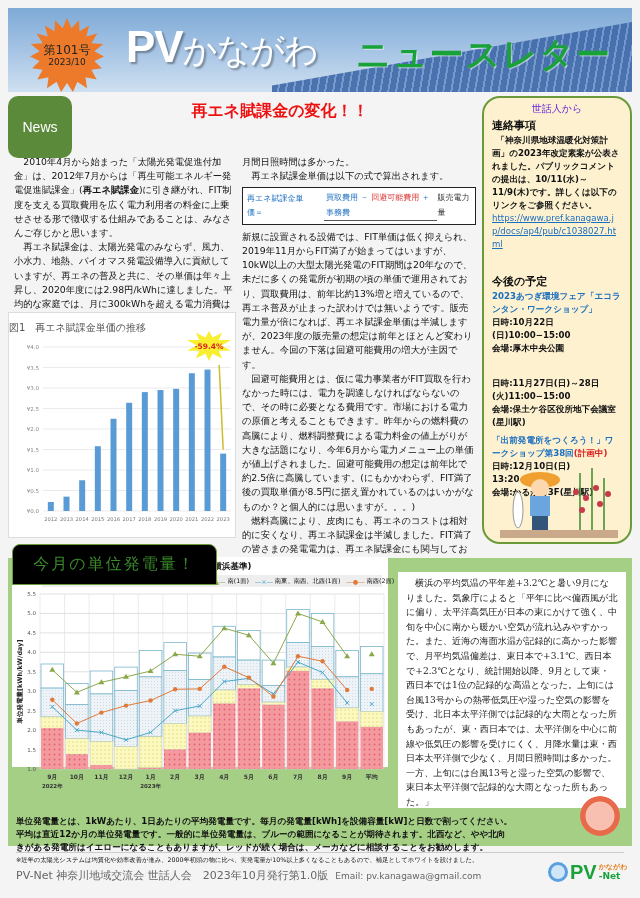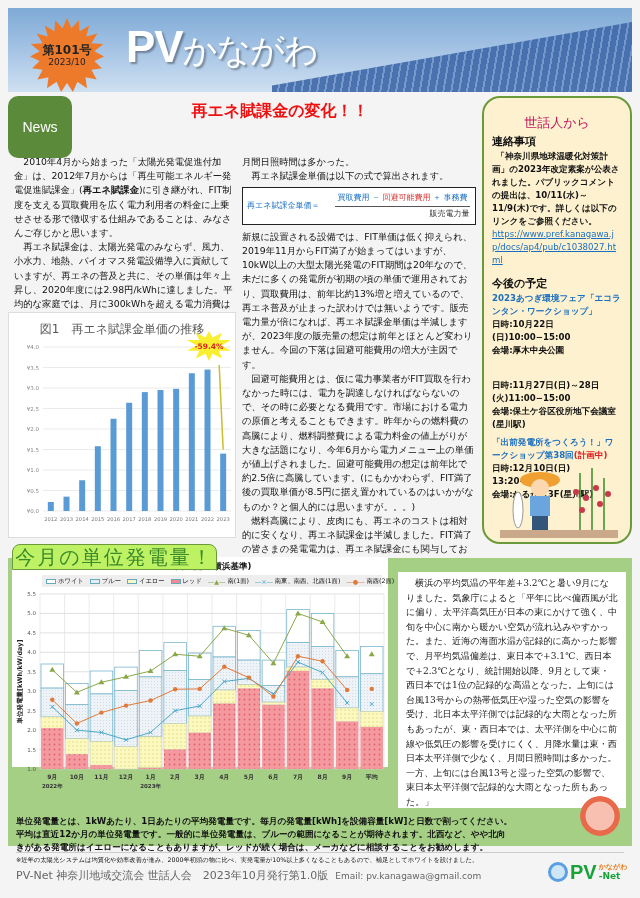--- a/index.html
+++ b/index.html
@@ -1,53 +1,53 @@
 <!DOCTYPE html>
 <html><head>
 <meta charset="utf-8">
 <style>
 *{box-sizing:border-box;margin:0;padding:0}
 body{width:640px;height:898px;background:#f4f4f4;font-family:"DejaVu Sans",sans-serif;position:relative;overflow:hidden;color:#111}
 .header{position:absolute;left:8px;top:8px;width:624px;height:84px;background:linear-gradient(180deg,#7eaad6 0%,#a9c6e6 55%,#cfe0f0 100%);overflow:hidden}
 .panels{position:absolute;right:-20px;bottom:-30px;width:380px;height:70px;background:repeating-linear-gradient(100deg,#3d67a8 0 6px,#6f93c8 6px 8px);transform:skewY(-10deg);opacity:.9}
 .starburst{position:absolute;left:22px;top:10px;width:74px;height:74px;background:#ec7a2a;clip-path:polygon(50% 0%,56% 14%,66% 3%,67% 18%,80% 10%,76% 25%,91% 21%,83% 34%,99% 35%,87% 45%,100% 52%,87% 58%,97% 68%,83% 70%,90% 83%,75% 80%,77% 95%,64% 86%,58% 100%,50% 88%,42% 100%,36% 86%,23% 95%,25% 80%,10% 83%,17% 70%,3% 68%,13% 58%,0% 52%,13% 45%,1% 35%,17% 34%,9% 21%,24% 25%,20% 10%,33% 18%,34% 3%,44% 14%);display:flex;flex-direction:column;align-items:center;justify-content:center}
-.issue-no{font-size:12px;font-weight:bold;color:#222;line-height:14px}
+.issue-no{font-size:12px;font-weight:normal;color:#222;line-height:14px}
 .issue-date{font-size:9px;color:#222;line-height:11px}
 .title-pv{position:absolute;left:118px;top:14px;font-size:44px;font-weight:bold;color:#fff;font-family:"Liberation Sans",sans-serif;text-shadow:2px 2px 2px rgba(0,0,0,.35);letter-spacing:-1px}
 .title-pv .kana{font-size:34px;font-weight:normal}
 .title-nl{position:absolute;left:348px;top:24px;font-size:34px;font-weight:bold;color:#1aa23a;text-shadow:1px 1px 1px rgba(255,255,255,.6);letter-spacing:2px}
 .news-badge{position:absolute;left:8px;top:96px;width:64px;height:62px;background:#5a8a3a;border-radius:10px;color:#fff;font-size:14px;display:flex;align-items:center;justify-content:center;font-family:"Liberation Sans",sans-serif}
 .art-title{position:absolute;left:80px;top:100px;width:400px;text-align:center}
 .art-t1{color:#e11;font-size:16px;font-weight:bold;line-height:22px}
 .art-t2{color:#1b6fc0;font-size:13.5px;font-weight:bold;line-height:20px}
 .col{position:absolute;font-size:9.3px;line-height:14.2px;color:#111}
 .col1{left:14px;top:155px;width:222px}
 .col2{left:242px;top:155px;width:234px}
 .col p{text-indent:1em}
 .bold{font-weight:bold}
 .formula{border:1.5px solid #222;background:#fff;margin:4px 0 5px 0;padding:3px 4px;display:flex;align-items:center;font-size:8px}
 .f-lhs{color:#1b6fc0;margin-right:16px}
-.frac{display:flex;flex-direction:column;align-items:flex-end}
+.frac{display:flex;flex-direction:row;align-items:flex-start}
 .f-num{border-bottom:1px solid #555;padding:0 2px;color:#1b6fc0}
 .f-num .red{color:#d33}
 .f-den{color:#333}
 .blue-q{color:#1b6fc0;font-weight:bold}
 .fig1{position:absolute;left:8px;top:312px;width:228px;height:226px;background:#fff;border:1px solid #ddd}
-.fig1-title{position:absolute;top:8px;width:100%;text-align:center;font-size:12px;color:#555}
+.fig1-title{position:absolute;top:8px;width:100%;font-size:10px;color:#555}
 .fig1-burst{position:absolute;right:4px;top:18px;width:44px;height:30px;background:#f7ef30;clip-path:polygon(50% 0,58% 22%,80% 6%,72% 30%,100% 30%,78% 48%,100% 66%,72% 66%,80% 92%,58% 76%,50% 100%,42% 76%,20% 92%,28% 66%,0 66%,22% 48%,0 30%,28% 30%,20% 6%,42% 22%);display:flex;align-items:center;justify-content:center;font-size:7.5px;font-weight:bold;color:#d22}
 .sidebar{position:absolute;left:482px;top:96px;width:150px;height:448px;background:#fdf1d0;border:2px solid #6a9a3a;border-radius:18px}
-.sb-head{text-align:center;color:#be185d;font-size:13px;margin-top:16px}
+.sb-head{text-align:center;color:#6d28d9;font-size:10px;margin-top:4px}
 .sb-inner{padding:0 8px;font-size:8.6px;line-height:13px;font-weight:bold}
 .sb-h2{font-size:11px;margin:3px 0 2px}
 .sb-link{color:#1b6fc0;text-decoration:underline;font-weight:normal;word-break:break-all}
 .sb-evt{color:#1b6fc0}
 .sb-red{color:#d22}
 .illus{position:absolute;left:16px;bottom:4px;width:118px;height:80px}
 .pv-section{position:absolute;left:8px;top:558px;width:624px;height:288px;background:#a5cf85}
-.pv-tab{position:absolute;left:12px;top:544px;width:205px;height:26px;background:#bef264;border:1.5px solid #6a9a3a;border-radius:8px 8px 0 0;color:#3a8a2a;font-size:20px;display:flex;align-items:center;justify-content:center;letter-spacing:2px;z-index:2}
+.pv-tab{position:absolute;left:12px;top:544px;width:205px;height:41px;background:#000000;border:1.5px solid #6a9a3a;border-radius:8px 8px 0 0;color:#3a8a2a;font-size:16px;display:flex;align-items:center;justify-content:center;letter-spacing:2px;z-index:2}
 .chart-box{position:absolute;left:12px;top:557px;width:376px;height:210px;background:#fff}
 .chart-title{position:absolute;top:4px;width:100%;text-align:center;font-size:8.5px;font-weight:bold}
 .legend{position:absolute;left:30px;top:18px;width:340px;height:12px;background:#eee;font-size:6.3px;display:flex;gap:6px;align-items:center;padding-left:4px;white-space:nowrap}
 .lg{display:flex;align-items:center;gap:2px}
 .sw{width:10px;height:5px;border:1px solid #6ab}
 .weather{position:absolute;left:398px;top:572px;width:228px;height:236px;background:#fff;font-family:"DejaVu Serif",serif;font-size:9.1px;line-height:14.6px;padding:4px 8px;color:#222}
 .weather p{text-indent:1em}
 .pv-note{position:absolute;left:16px;top:815px;width:540px;font-size:8.6px;line-height:13px;font-weight:bold;color:#111}
 .pv-note .small{font-size:6.3px;font-weight:normal;line-height:11px}
 .sun{position:absolute;left:574px;top:792px;width:52px;height:48px;border-radius:50%;background:radial-gradient(circle,#f7c0b0 40%,#e86a4a 42%,#e86a4a 55%,transparent 57%)}
@@ -63,20 +63,21 @@
 </head>
 <body>
 
 <div class="header">
   <div class="panels"></div>
   <div class="starburst">
     <span class="issue-no">第101号</span>
     <span class="issue-date">2023/10</span>
   </div>
   <div class="title-pv"><span>PV</span><span class="kana">かながわ</span></div>
+  <div class="title-nl">ニュースレター</div>
 </div>
 
 <div class="news-badge">News</div>
 <div class="art-title">
   <div class="art-t1">再エネ賦課金の変化！！</div>
 </div>
 
 <div class="col col1">
   <p><span>2010年4月から始まった「太陽光発電促進付加金」は、2012年7月からは「再生可能エネルギー発電促進賦課金」(</span><span class="bold">再エネ賦課金</span><span>)に引き継がれ、FIT制度を支える買取費用を広く電力利用者の料金に上乗せさせる形で徴収する仕組みであることは、みなさんご存じかと思います。</span></p>
   <p>再エネ賦課金は、太陽光発電のみならず、風力、小水力、地熱、バイオマス発電設備導入に貢献していますが、再エネの普及と共に、その単価は年々上昇し、2020年度には2.98円/kWhに達しました。平均的な家庭では、月に300kWhを超える電力消費は特別なことではなく、毎月1000円以上の賦課金は家計への大きな負担になっていました。図1に示す通り、その後も上昇し、電力料金高騰の一因にもなっていましたが、今年の5月から前年比で、-59.4%の1.4円/kWhと大幅に下落しました。</p>
@@ -147,21 +148,21 @@
   <p>回避可能費用とは、仮に電力事業者がFIT買取を行わなかった時には、電力を調達しなければならないので、その時に必要となる費用です。市場における電力の原価と考えることもできます。昨年からの燃料費の高騰により、燃料調整費による電力料金の値上がりが大きな話題になり、今年6月から電力メニュー上の単価が値上げされました。回避可能費用の想定は前年比で約2.5倍に高騰しています。(にもかかわらず、FIT満了後の買取単価が8.5円に据え置かれているのはいかがなものか？と個人的には思いますが。。。)</p>
   <p><span>燃料高騰により、皮肉にも、再エネのコストは相対的に安くなり、再エネ賦課金は半減しました。FIT満了の皆さまの発電電力は、再エネ賦課金にも関与しておらず、</span><span class="blue-q">「安くて、良い電気」</span><span>であることは間違いなさそうです。</span><span style="padding-left:40px">（古峰記）</span></p>
 </div>
 
 <div class="sidebar">
   <div class="sb-head">世話人から</div>
   <div class="sb-inner">
     <div class="sb-h2">連絡事項</div>
     <div style="text-indent:.5em">「神奈川県地球温暖化対策計画」の2023年改定素案が公表されました。パブリックコメントの提出は、10/11(水)～11/9(木)です。詳しくは以下のリンクをご参照ください。</div>
     <a class="sb-link">https://www.pref.kanagawa.jp/docs/ap4/pub/c1038027.html</a>
-    <div class="sb-h2" style="margin-top:10px">今後の予定</div>
+    <div class="sb-h2" style="margin-top:24px">今後の予定</div>
     <div style="margin-bottom:22px">
       <div class="sb-evt">2023あつぎ環境フェア「エコランタン・ワークショップ」</div>
       <div>日時:10月22日(日)10:00−15:00</div>
       <div>会場:厚木中央公園</div>
     </div>
     <div style="margin-bottom:5px">
       <div>日時:11月27日(日)～28日(火)11:00−15:00</div>
       <div>会場:保土ケ谷区役所地下会議室(星川駅)</div>
     </div>
     <div>

